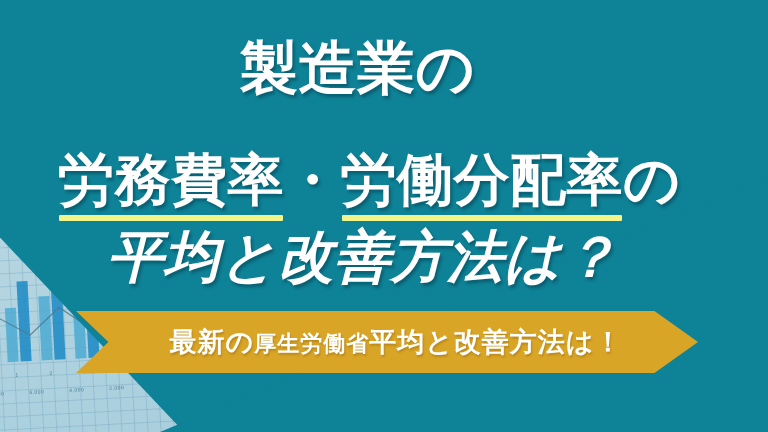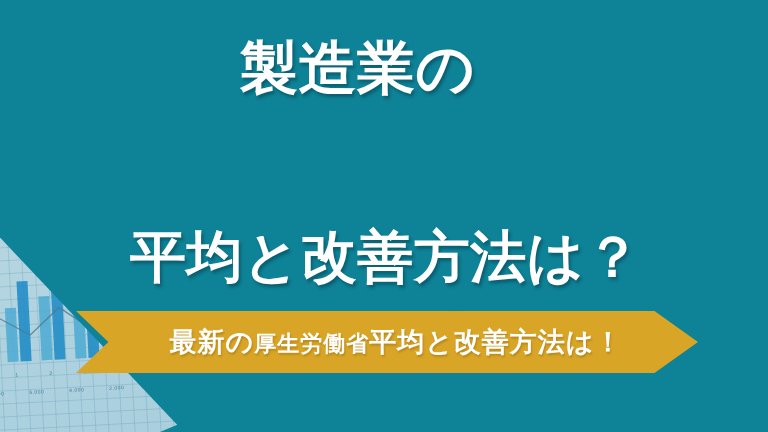--- a/index.html
+++ b/index.html
@@ -57,21 +57,21 @@
   .teal-tl{position:absolute;inset:0;background:#0e8296;
         clip-path:polygon(0 0, 100% 0, 100% 100%, 23% 100%, 0 55%);}
 
   
   .head{position:absolute;left:0;top:0;width:768px;height:432px;}
   .line{position:absolute;white-space:nowrap;color:#fff;font-weight:700;
         letter-spacing:.5px;
         text-shadow:2px 3px 3px rgba(0,40,55,.38);}
   #l1{top:30px;left:240px;font-size:58px;}
   #l2{top:143px;left:58px;font-size:56px;}
-  #l3{top:220px;left:130px;font-size:56px;}
+  #l3{top:220px;left:107px;font-size:56px;font-style:italic;}
 
   .ul{position:relative;display:inline-block;}
   .ul::after{content:"";position:absolute;left:1px;right:1px;bottom:-2px;height:6px;
              background:#f2f58a;border-radius:1px;}
   .banner-arrow{position:absolute;left:76px;top:311px;width:622px;height:62px;
           background:#d9a526;
           clip-path:polygon(0 0, 93% 0, 100% 50%, 93% 100%, 0 100%, 5.2% 50%);
           display:flex;align-items:center;justify-content:center;}
   .btext{color:#fff;font-weight:700;white-space:nowrap;
          text-shadow:1px 2px 2px rgba(110,70,0,.30);
@@ -165,20 +165,21 @@
 
     <div class="photo-dim"></div>
   </div>
 
   <div class="teal-tl"></div>
   <div class="teal-br"></div>
 
   <div class="head">
     <div class="line" id="l1">製造業の</div>
 
+    <div class="line" id="l2"><span class="ul">労務費率</span><span>・</span><span class="ul">労働分配率</span><span>の</span></div>
 
     <div class="line" id="l3">平均と改善方法は？</div>
   </div>
 
   <div class="banner-arrow">
     <div class="btext">
       <span class="bs">最新の</span>
         <span class="bl">厚生労働省</span>
         <span class="bs">平均と改善方法は！</span>
     </div>

